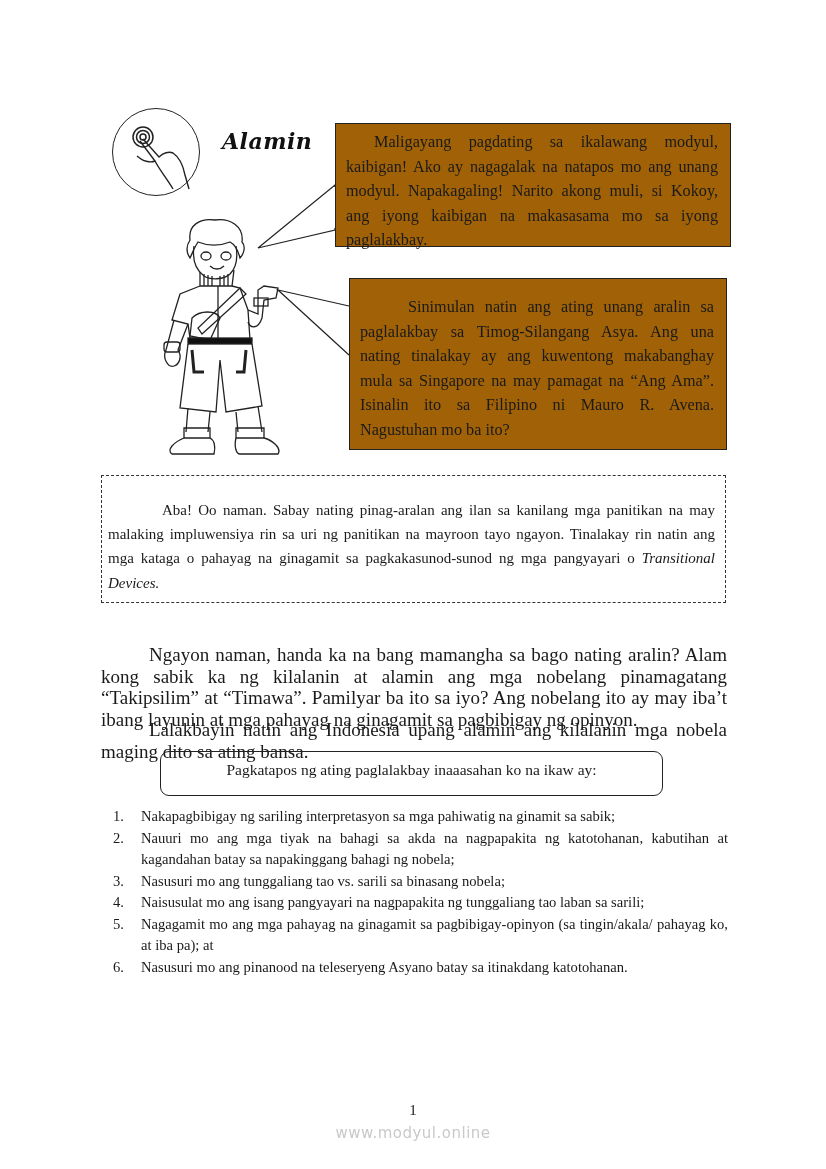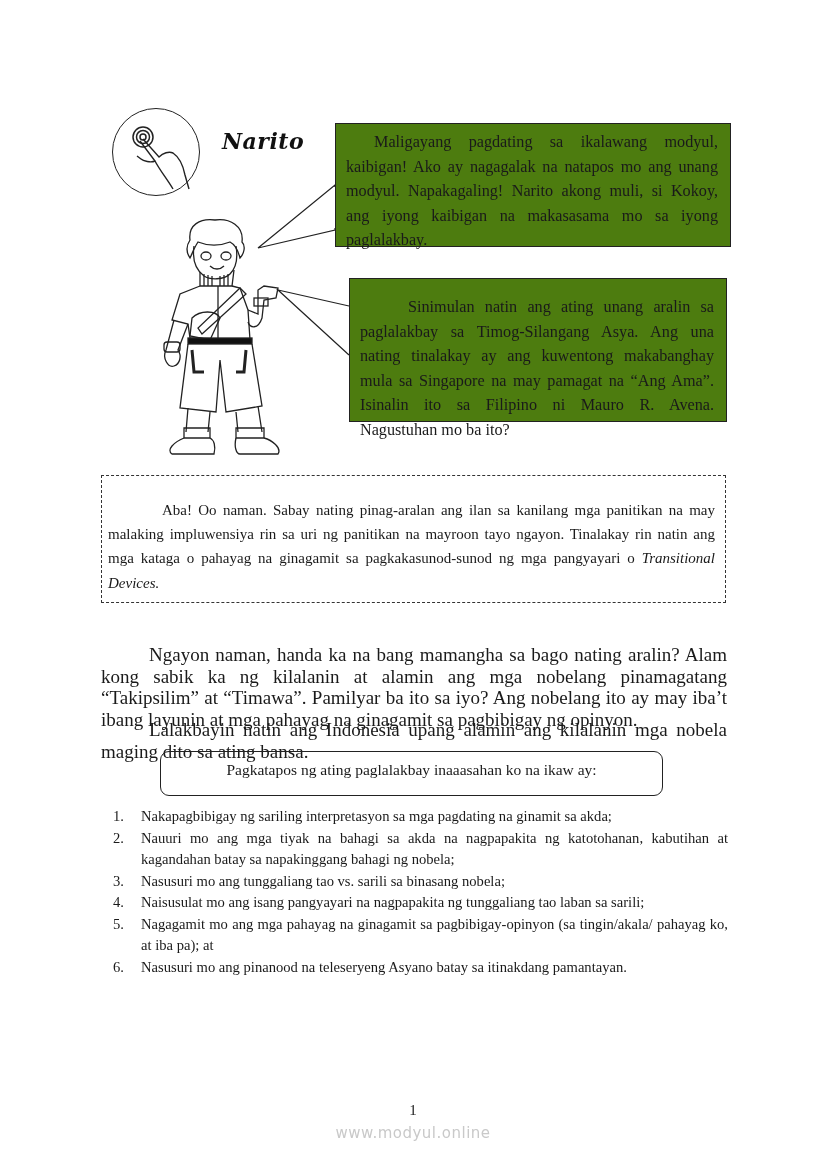--- a/index.html
+++ b/index.html
@@ -6,23 +6,23 @@
   html, body { width: 826px; height: 1169px; background: #ffffff; }
   body { position: relative; font-family: "Liberation Serif", "DejaVu Serif", serif; color: #1a1a1a; overflow: hidden; }
 
   .abs { position: absolute; }
 
   
   .icon-circle { left: 112px; top: 108px; width: 88px; height: 88px; border: 1.3px solid #222; border-radius: 50%; }
   .section-title { left: 222px; top: 128px; font-family: "DejaVu Serif", serif; font-style: italic; font-weight: bold; font-size: 22px; letter-spacing: 0.5px; color: #111; }
 
   
-  .bubble { border: 1.2px solid #222; background: #4d7c0f; font-size: 16.2px; line-height: 24.6px; text-align: justify; padding: 6px 12px 6px 10px; }
+  .bubble { border: 1.2px solid #222; background: #a16207; font-size: 16.2px; line-height: 24.6px; text-align: justify; padding: 6px 12px 6px 10px; }
   .bubble1 { left: 335px; top: 123px; width: 396px; height: 124px; }
-  .bubble2 { left: 349px; top: 278px; width: 378px; height: 144px; padding: 16px 12px 6px 10px; }
+  .bubble2 { left: 349px; top: 278px; width: 378px; height: 172px; padding: 16px 12px 6px 10px; }
   .indent { text-indent: 28px; }
   .indent-lg { text-indent: 48px; }
 
   
   .figure { left: 140px; top: 210px; width: 160px; height: 250px; }
 
   
   .dashed { left: 101px; top: 475px; width: 625px; height: 128px; border: 1.2px dashed #333; font-size: 15px; line-height: 24.2px; text-align: justify; padding: 22px 10px 8px 6px; }
   .dashed p { text-indent: 54px; }
 
@@ -52,21 +52,21 @@
 <div class="abs icon-circle">
   <svg width="88" height="88" viewBox="0 0 88 88">
     <circle cx="30" cy="28" r="10" fill="none" stroke="#222" stroke-width="1.5"></circle>
     <circle cx="30" cy="28" r="6.5" fill="none" stroke="#222" stroke-width="1.5"></circle>
     <circle cx="30" cy="28" r="3" fill="none" stroke="#222" stroke-width="1.5"></circle>
     <path d="M30 30 L46 48 C50 44 56 42 60 44 C66 48 70 56 72 66 L76 80" fill="none" stroke="#222" stroke-width="1.4"></path>
     <path d="M27 32 L42 52 C38 54 30 52 28 50 L24 47" fill="none" stroke="#222" stroke-width="1.4"></path>
     <path d="M42 52 C46 60 54 70 60 80" fill="none" stroke="#222" stroke-width="1.4"></path>
   </svg>
 </div>
-<div class="abs section-title">Narito</div>
+<div class="abs section-title">Alamin</div>
 
 <div class="abs figure">
   <svg width="160" height="250" viewBox="0 0 160 250" fill="none" stroke="#222" stroke-width="1.3">
 
     <path d="M50 30 C48 15 60 8 75 10 C90 8 104 16 102 32 C106 36 104 44 100 48 C98 40 94 34 90 32 C80 36 68 36 58 32 C54 38 52 44 50 48 C46 42 46 36 50 30 Z"></path>
 
     <path d="M54 36 C52 50 56 60 64 66 C70 70 84 70 90 64 C96 58 98 48 96 36"></path>
     <ellipse cx="66" cy="46" rx="5" ry="4"></ellipse>
     <ellipse cx="86" cy="46" rx="5" ry="4"></ellipse>
     <path d="M70 56 C74 60 80 60 84 56"></path>
@@ -132,38 +132,38 @@
   <p>Lalakbayin natin ang Indonesia upang alamin ang kilalanin mga nobela maging dito sa ating bansa.</p>
 </div>
 
 <div class="abs obj-box">
   <span>Pagkatapos ng ating paglalakbay inaaasahan ko na ikaw ay:</span>
 </div>
 
 <ol class="abs olist">
   <li>
       <span class="num">1.</span>
-      <span class="txt">Nakapagbibigay ng sariling interpretasyon sa mga pagdating na ginamit sa akda;</span>
+      <span class="txt">Nakapagbibigay ng sariling interpretasyon sa mga pahiwatig na ginamit sa sabik;</span>
     </li>
   <li>
       <span class="num">2.</span>
       <span class="txt">Nauuri mo ang mga tiyak na bahagi sa akda na nagpapakita ng katotohanan, kabutihan at kagandahan batay sa napakinggang bahagi ng nobela;</span>
     </li>
   <li>
       <span class="num">3.</span>
       <span class="txt">Nasusuri mo ang tunggaliang tao vs. sarili sa binasang nobela;</span>
     </li>
   <li>
       <span class="num">4.</span>
       <span class="txt">Naisusulat mo ang isang pangyayari na nagpapakita ng tunggaliang tao laban sa sarili;</span>
     </li>
   <li>
       <span class="num">5.</span>
       <span class="txt">Nagagamit mo ang mga pahayag na ginagamit sa pagbibigay-opinyon (sa tingin/akala/ pahayag ko, at iba pa); at</span>
     </li>
   <li>
       <span class="num">6.</span>
-      <span class="txt">Nasusuri mo ang pinanood na teleseryeng Asyano batay sa itinakdang pamantayan.</span>
+      <span class="txt">Nasusuri mo ang pinanood na teleseryeng Asyano batay sa itinakdang katotohanan.</span>
     </li>
 </ol>
 
 <div class="abs page-num">1</div>
 <div class="abs watermark">www.modyul.online</div>
 
 </body></html>

